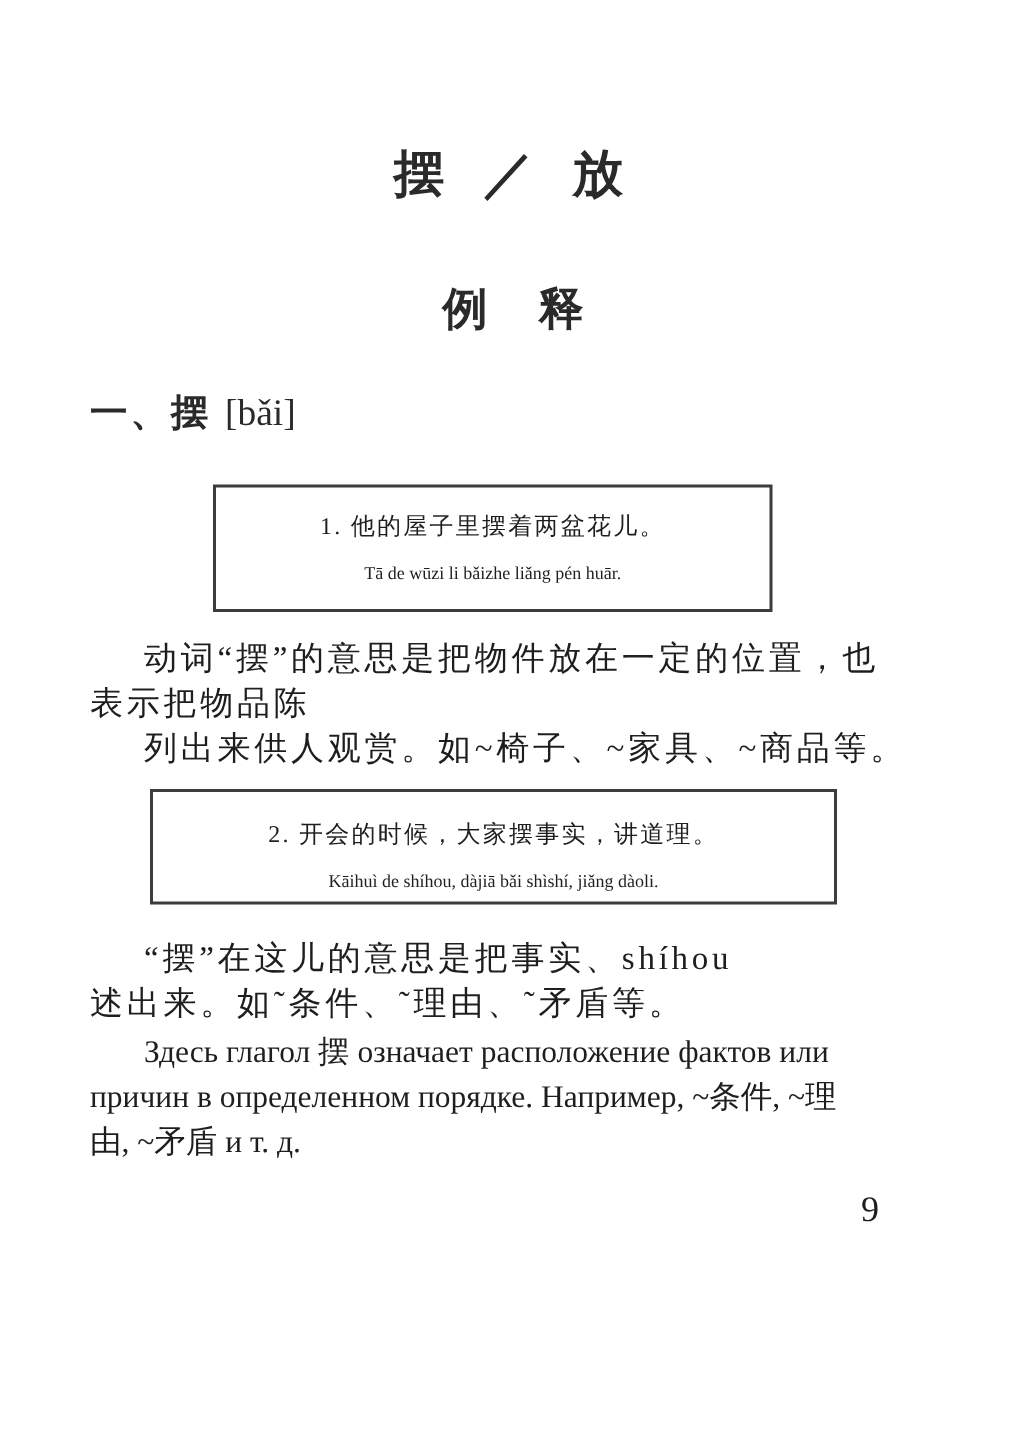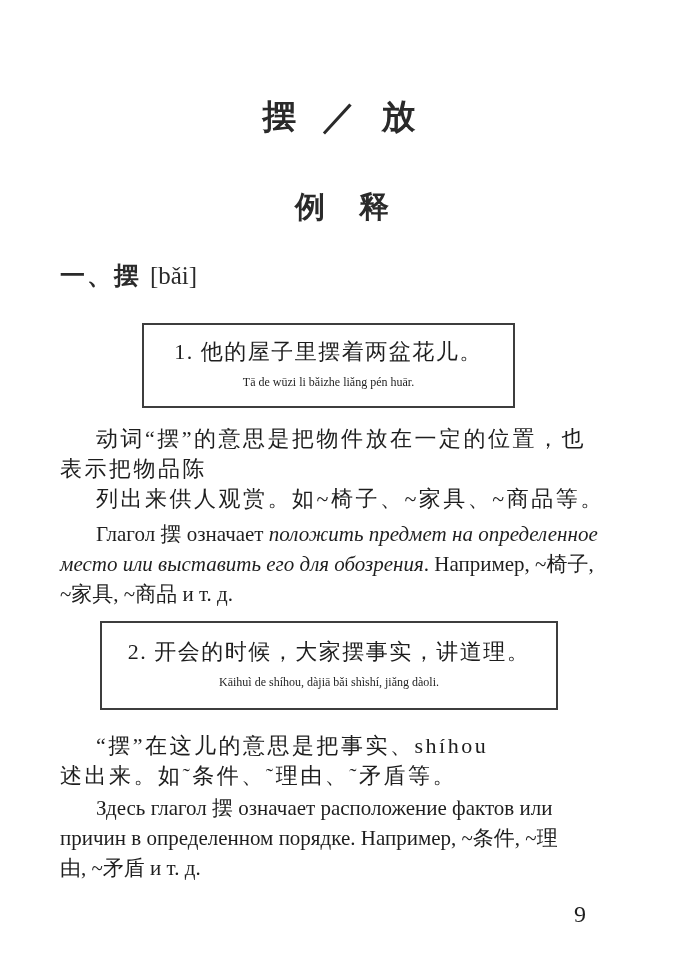--- a/index.html
+++ b/index.html
@@ -55,23 +55,23 @@
     margin-top: 16px;
   }
   
   .box {
     box-sizing: border-box;
     border: 2px solid #3d3d3d;
     text-align: center;
     background: #ffffff;
   }
   .box1 { margin: 31px 0 0 82px; width: 373px; padding: 11px 4px 10px; }
-  .box2 { margin: 12px 0 0 40px;  width: 458px; padding: 13px 4px 12px; }
+  .box2 { margin: 12px 0 0 40px;  width: 458px; padding: 13px 4px 0; }
   .hanzi {
-    font-size: 22px;
+    font-size: 16px;
     line-height: 32px;
     letter-spacing: 1.5px;
     color: #1e1e1e;
   }
   .pinyin {
     font-size: 12px;
     line-height: 28px;
     color: #1e1e1e;
   }
   
@@ -114,25 +114,20 @@
     <div class="hanzi">1. 他的屋子里摆着两盆花儿。</div>
     <div class="pinyin">Tā de wūzi li bǎizhe liǎng pén huār.</div>
   </div>
 
   <div class="para zh p-zh1">
     <div class="line indent">动词“摆”的意思是把物件放在一定的位置，也</div>
     <div class="line">表示把物品陈</div>
     <div class="line indent">列出来供人观赏。如~椅子、~家具、~商品等。</div>
   </div>
 
-  <div class="para ru p-ru1">
-    <div class="line indent"><span>Глагол 摆 означает </span><span class="it">положить предмет на определенное</span></div>
-    <div class="line"><span class="it">место или выставить его для обозрения</span><span>. Например, ~椅子,</span></div>
-    <div class="line">~家具, ~商品 и т. д.</div>
-  </div>
 
   <div class="box box2">
     <div class="hanzi">2. 开会的时候，大家摆事实，讲道理。</div>
     <div class="pinyin">Kāihuì de shíhou, dàjiā bǎi shìshí, jiǎng dàoli.</div>
   </div>
 
   <div class="para zh p-zh2">
     <div class="line indent">“摆”在这儿的意思是把事实、shíhou</div>
     <div class="line">述出来。如˜条件、˜理由、˜矛盾等。</div>
   </div>

